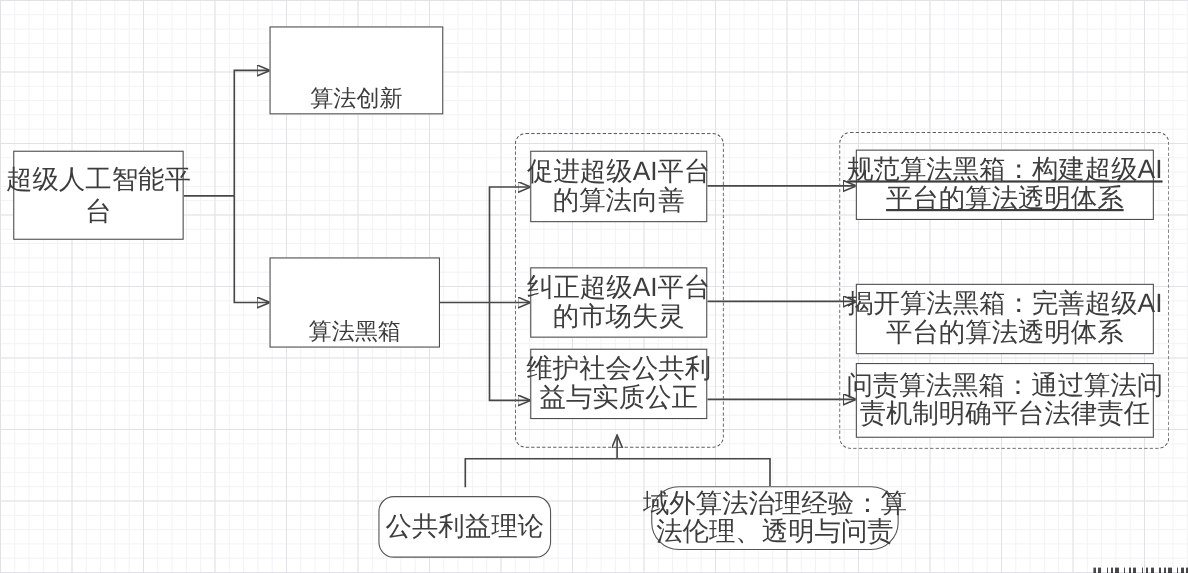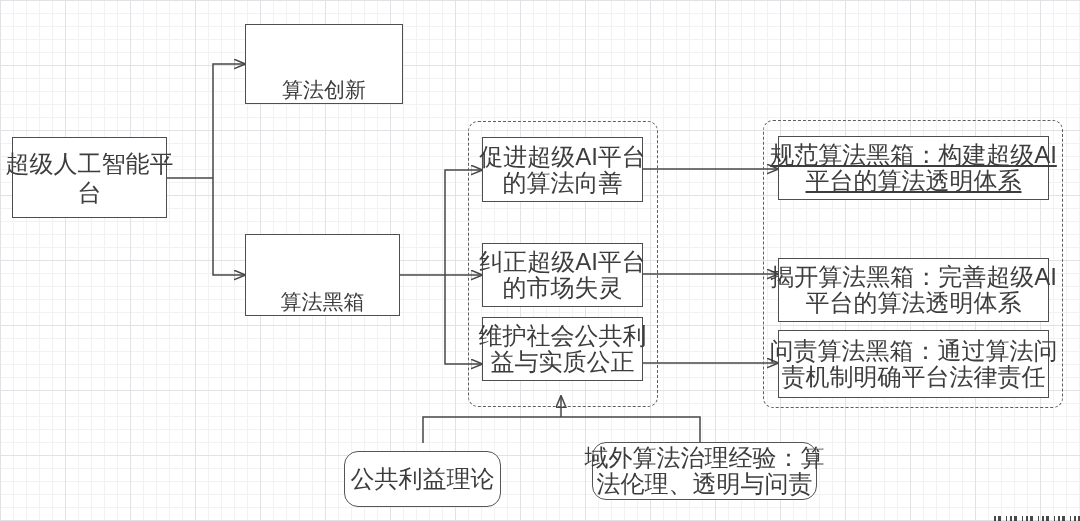--- a/index.html
+++ b/index.html
@@ -103,20 +103,20 @@
 
   <div class="node" style="left:778px;top:330px;width:271px;height:68px;">
     <span class="ln">问责算法黑箱：通过算法问</span>
     <span class="ln">责机制明确平台法律责任</span>
   </div>
 
   <div class="node rounded" style="left:344px;top:451px;width:157px;height:56px;">
     <span class="ln">公共利益理论</span>
   </div>
 
-  <div class="node rounded" style="left:592px;top:442px;width:225px;height:58px;">
+  <div class="node rounded" style="left:592px;top:442px;width:225px;height:58px;border-radius:25px;">
     <span class="ln">域外算法治理经验：算</span>
     <span class="ln">法伦理、透明与问责</span>
   </div>
 
   <div class="cutoff"></div>
 
 </div>
 
 </body></html>

